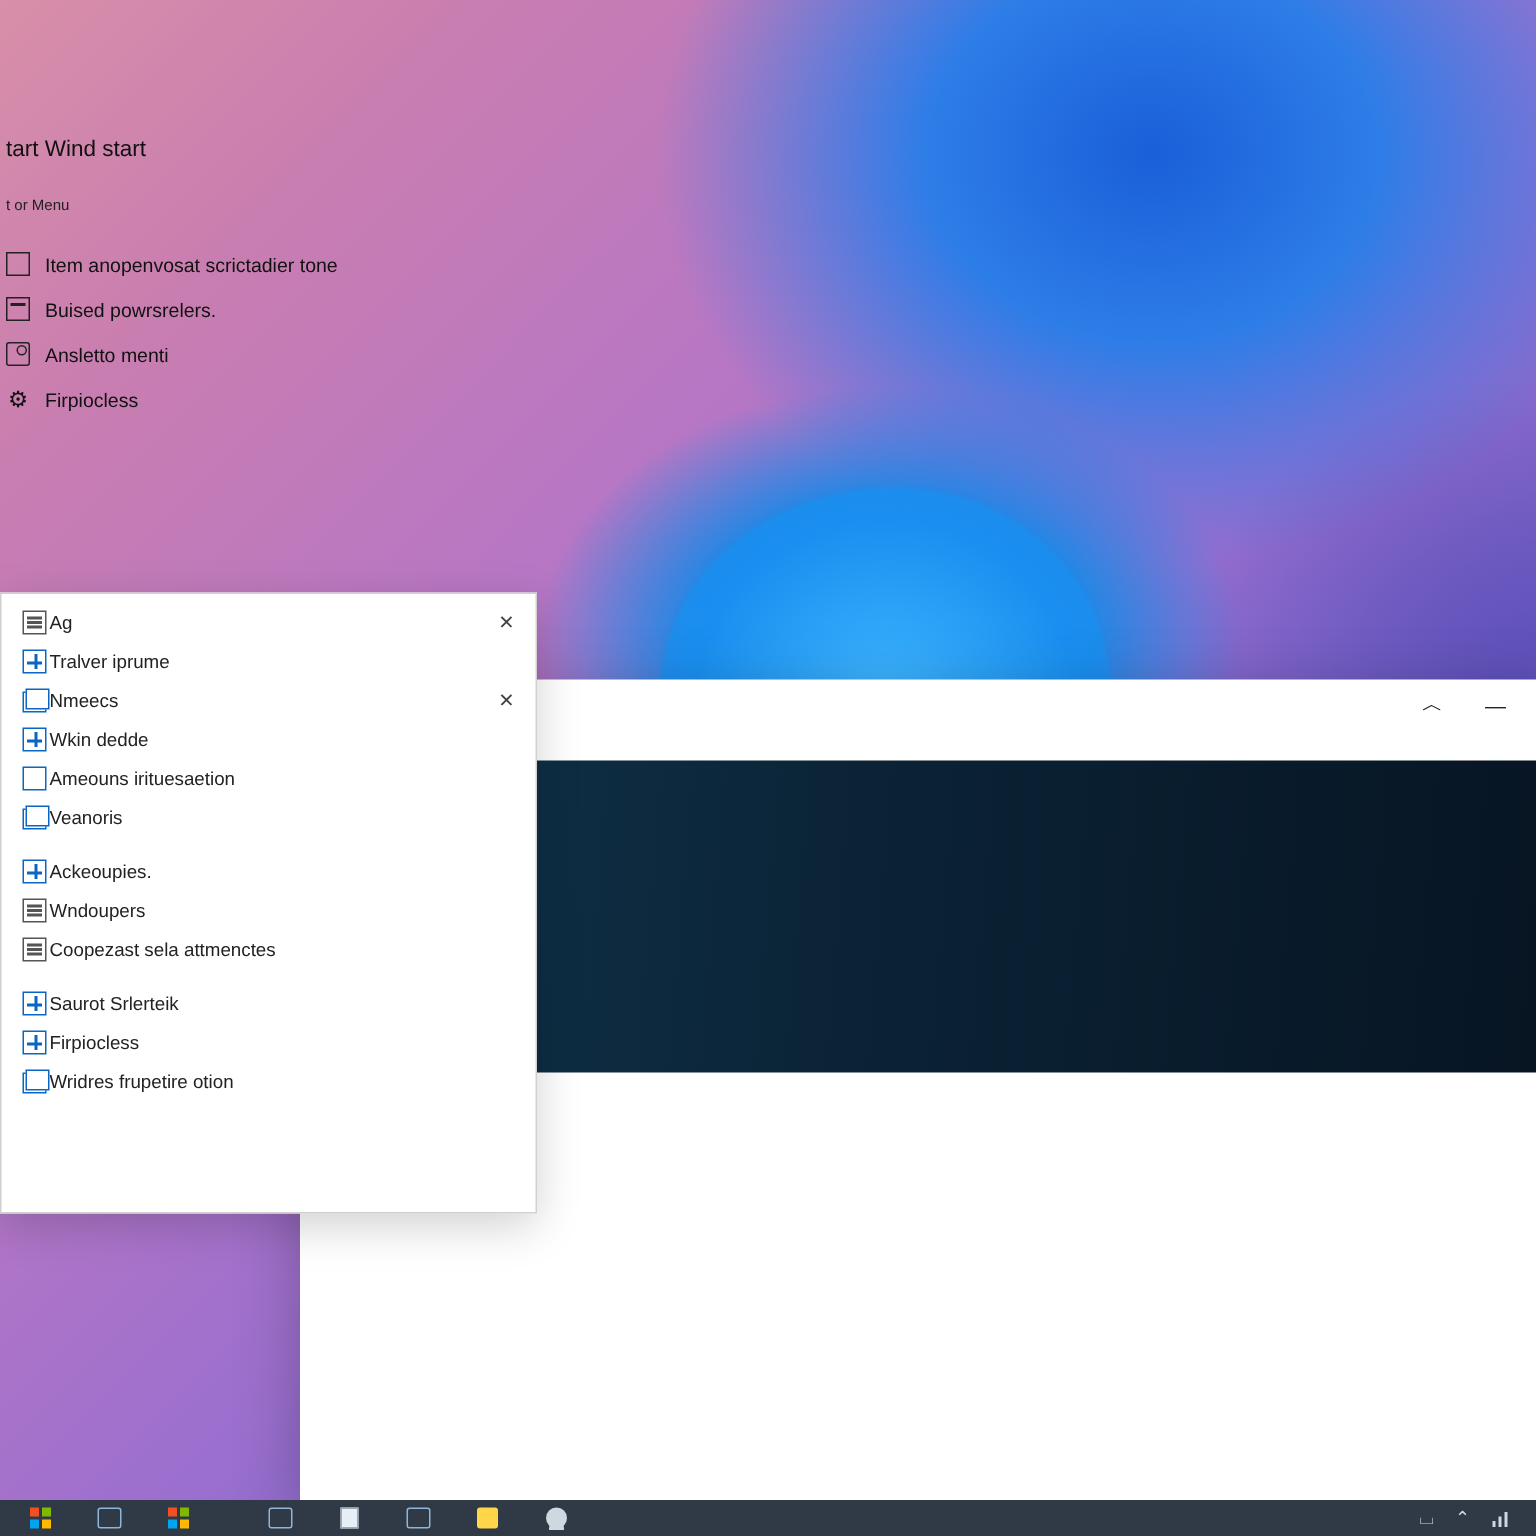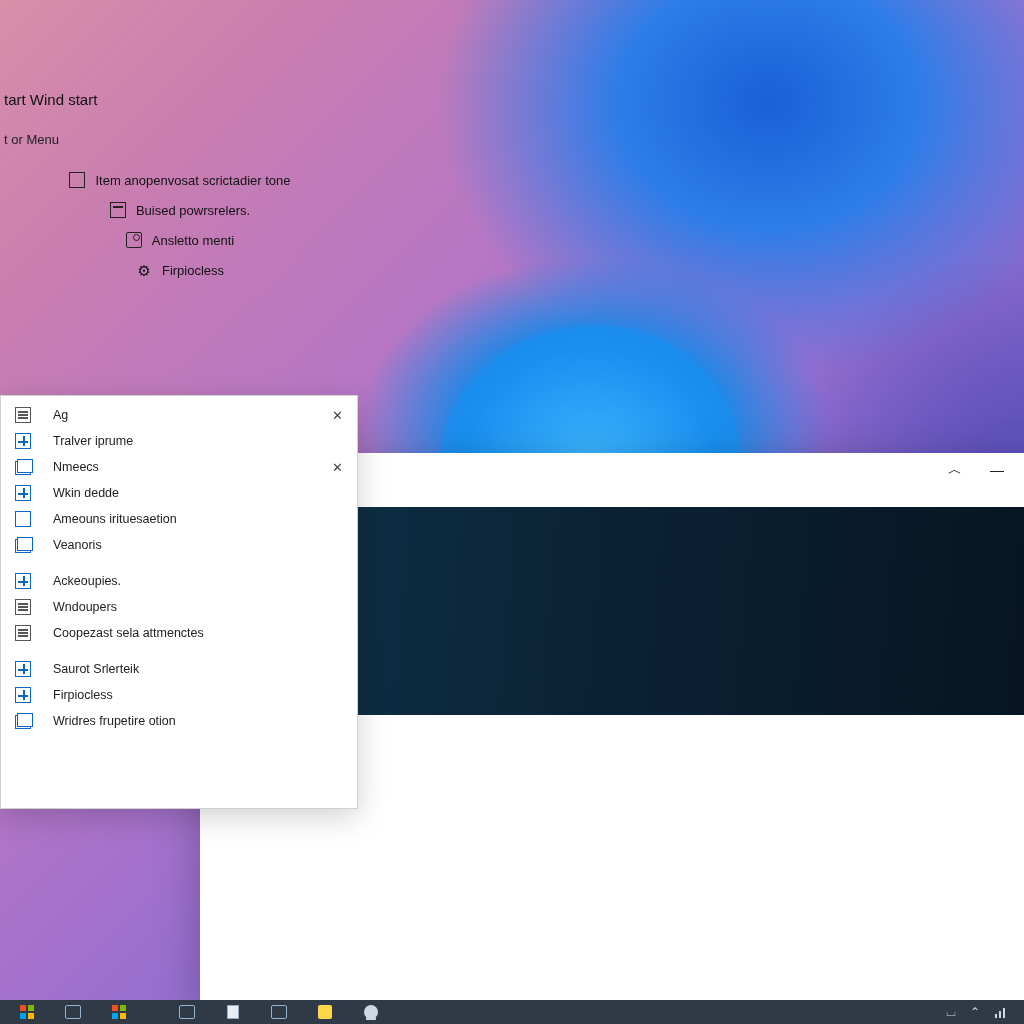--- a/index.html
+++ b/index.html
@@ -36,30 +36,29 @@
   width: 360px;
   color: #111;
   font-size: 13px;
 }
 .start-title {
   font-size: 15px;
   padding: 6px 4px 18px 4px;
 }
 .start-sub {
   padding: 6px 4px 18px 4px;
-  font-size: 13px;
+  font-size: 10px;
   color: #222;
 }
 .icon-row {
   display: flex;
   align-items: center;
   gap: 10px;
   padding: 7px 4px;
   cursor: pointer;
-  justify-content: center;
 }
 .icon-row .ic {
   width: 16px; height: 16px;
   display: inline-flex; align-items: center; justify-content: center;
   font-size: 12px;
   color: #111;
 }
 .ic-box { border: 1.5px solid #222; }
 .ic-cal { border:1.5px solid #222; position:relative; }
 .ic-cal::before { content:""; position:absolute; left:2px; top:3px; right:2px; height:1.5px; background:#222; }
@@ -76,21 +75,21 @@
   background: #ffffff;
   border: 1px solid #d0d0d0;
   box-shadow: 0 8px 28px rgba(0,0,0,.18);
   padding: 6px 0;
   font-size: 12.5px;
   color: #222;
 }
 .list-row {
   display: flex;
   align-items: center;
-  gap: 22px;
+  gap: 2px;
   padding: 5px 14px;
   cursor: pointer;
   position: relative;
 }
 .list-row .ic { width:16px; height:16px; display:inline-flex; align-items:center; justify-content:center; }
 .list-row .close {
   position: absolute; right: 14px; top: 50%; transform: translateY(-50%);
   font-size: 13px; color:#444; cursor:pointer;
 }
 .list-gap { height: 10px; }

